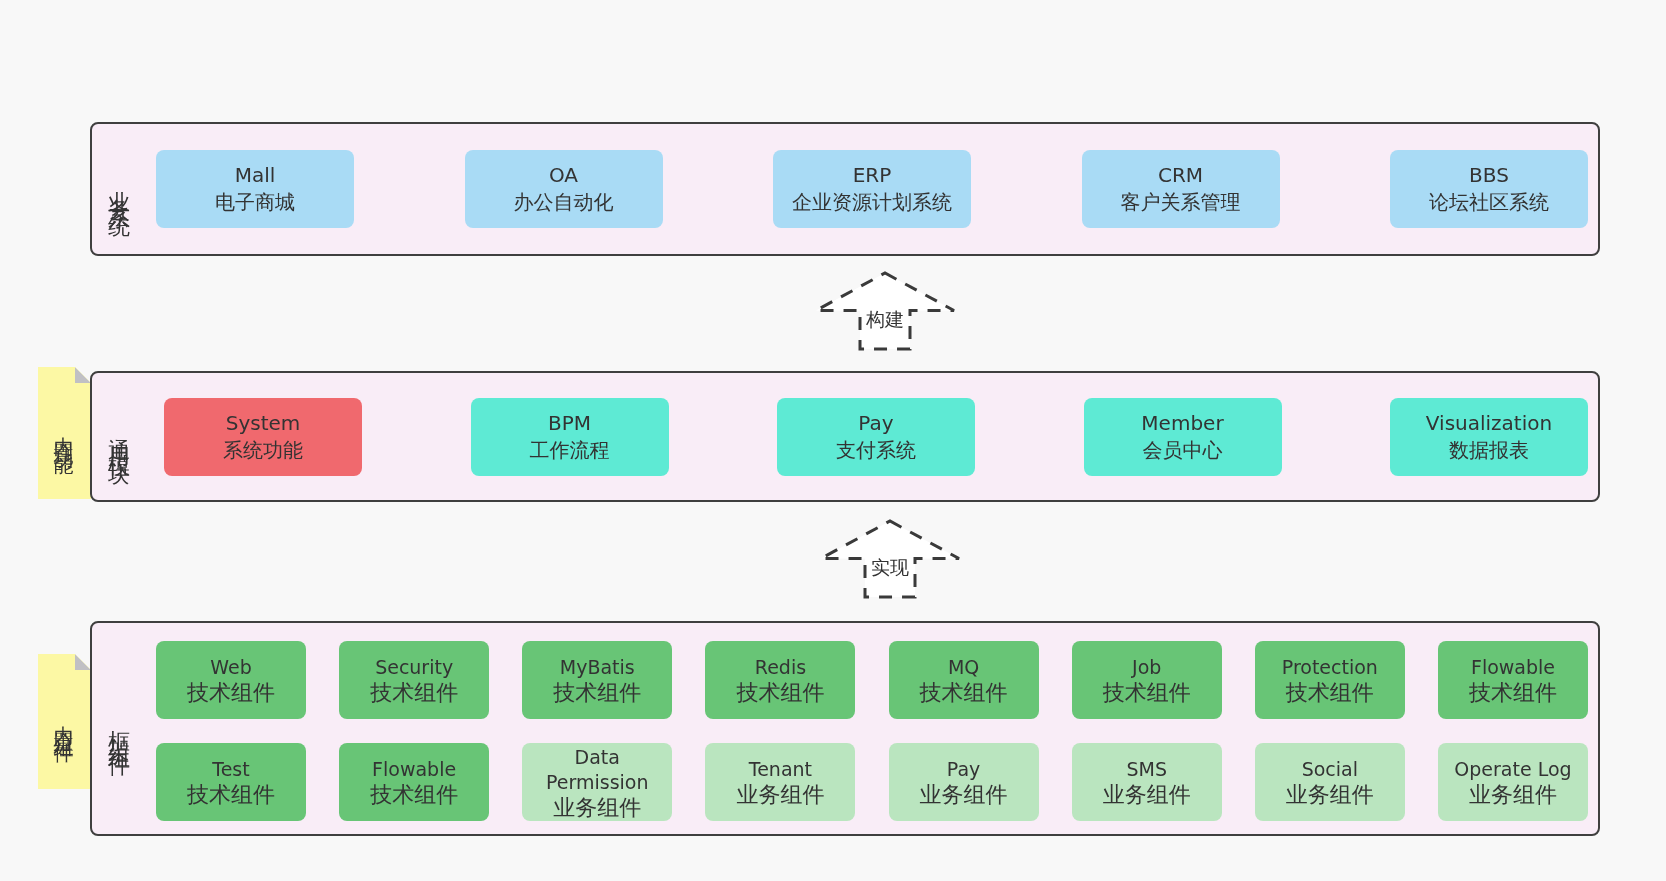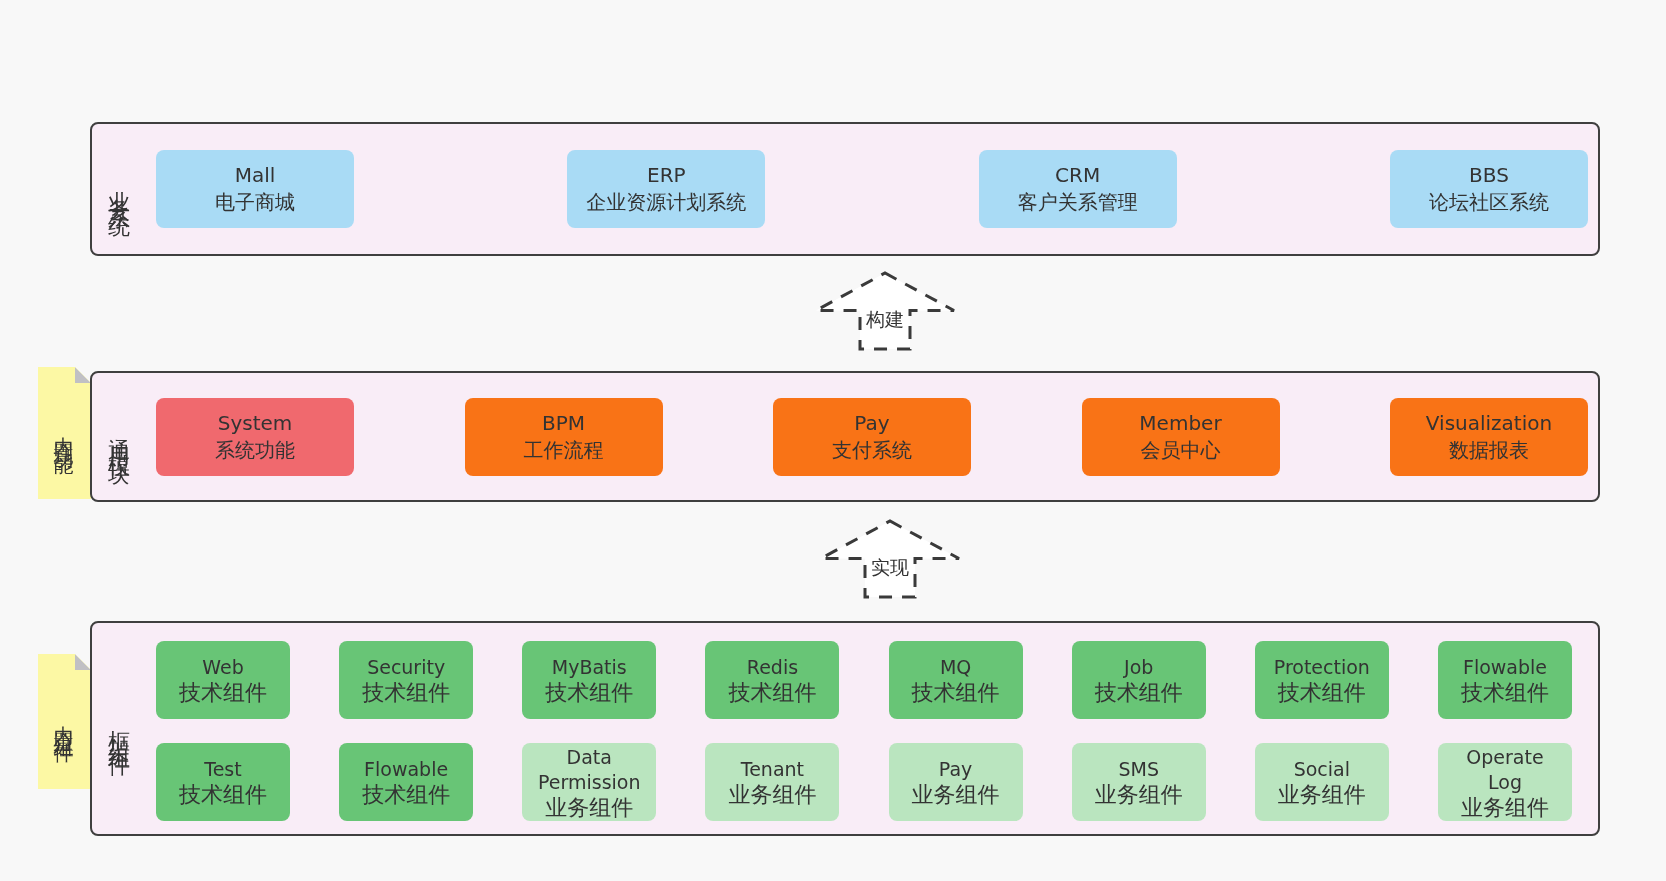--- a/index.html
+++ b/index.html
@@ -33,34 +33,34 @@
   .box{
     border-radius:8px;
     display:flex;flex-direction:column;align-items:center;justify-content:center;
     text-align:center;
     box-sizing:border-box;
   }
   .box-wide{width:198px;height:78px;}
   .box-name{font-size:20px;line-height:27px;}
   .box-desc{font-size:20px;line-height:27px;}
   .blue{background:#a9dbf5;}
-  .red{background:#f0696e;}
-  .pink{background:#f97316;}
+  .red{background:#f0696e;margin-left:8px;}
+  .pink{background:#5eead4;}
   .green{background:#68c576;}
   .lightgreen{background:#bae5bf;}
   .grid{
     flex:1;
     display:grid;
     grid-template-columns:repeat(8,150px);
     justify-content:space-between;
     row-gap:24px;
     padding:18px 10px 0;
     align-content:start;
   }
-  .box-small{width:134px;height:78px;padding:0 12px;}
+  .box-small{width:150px;height:78px;padding:0 12px;}
   .box-small .box-name{font-size:19px;line-height:25px;}
   .box-small .box-desc{font-size:22px;line-height:25px;}
   .arrow{
     position:absolute;width:144px;height:82px;z-index:2;
   }
   .arrow svg{display:block;}
   .arrow-label{
     position:absolute;left:50%;top:36px;transform:translateX(-50%);
     background:#ffffff;
     font-size:19px;line-height:26px;
@@ -91,20 +91,24 @@
 <div>
 
   <section class="panel" style="top:122px;height:134px;">
     <div class="v-label">业务系统</div>
     <div class="boxes">
       <div class="box box-wide blue">
         <div class="box-name">Mall</div>
         <div class="box-desc">电子商城</div>
       </div>
       <div class="box box-wide blue">
+        <div class="box-name">OA</div>
+        <div class="box-desc">办公自动化</div>
+      </div>
+      <div class="box box-wide blue">
         <div class="box-name">ERP</div>
         <div class="box-desc">企业资源计划系统</div>
       </div>
       <div class="box box-wide blue">
         <div class="box-name">CRM</div>
         <div class="box-desc">客户关系管理</div>
       </div>
       <div class="box box-wide blue">
         <div class="box-name">BBS</div>
         <div class="box-desc">论坛社区系统</div>

